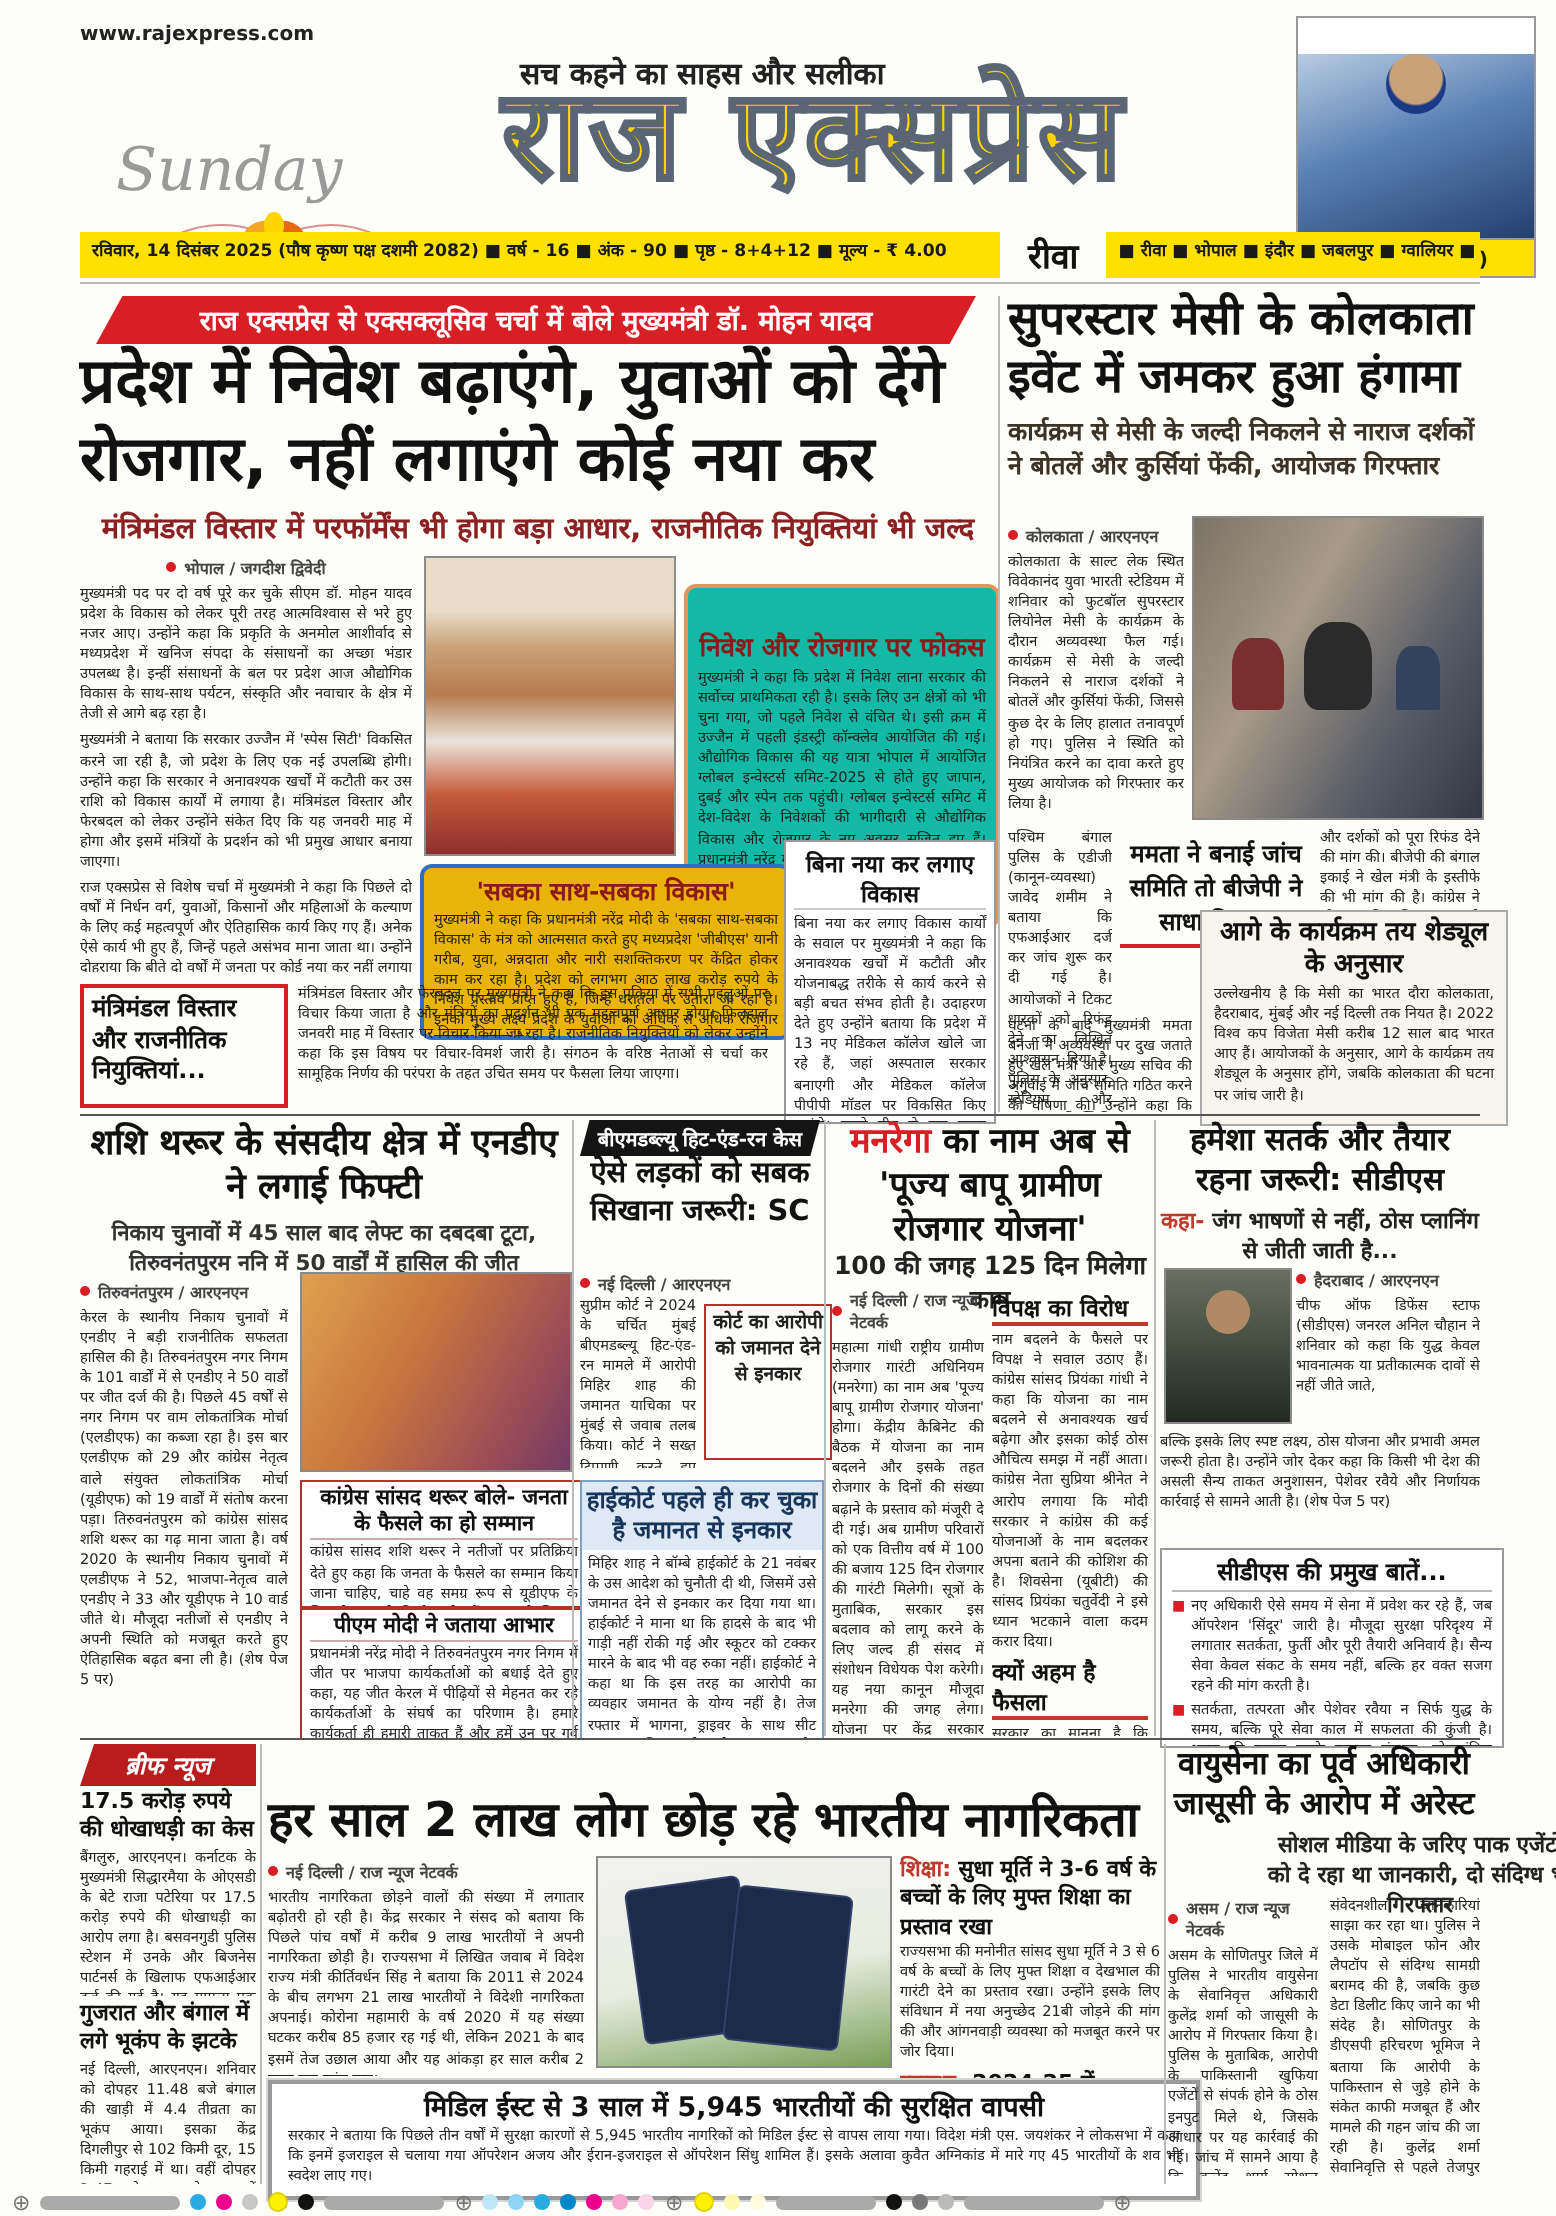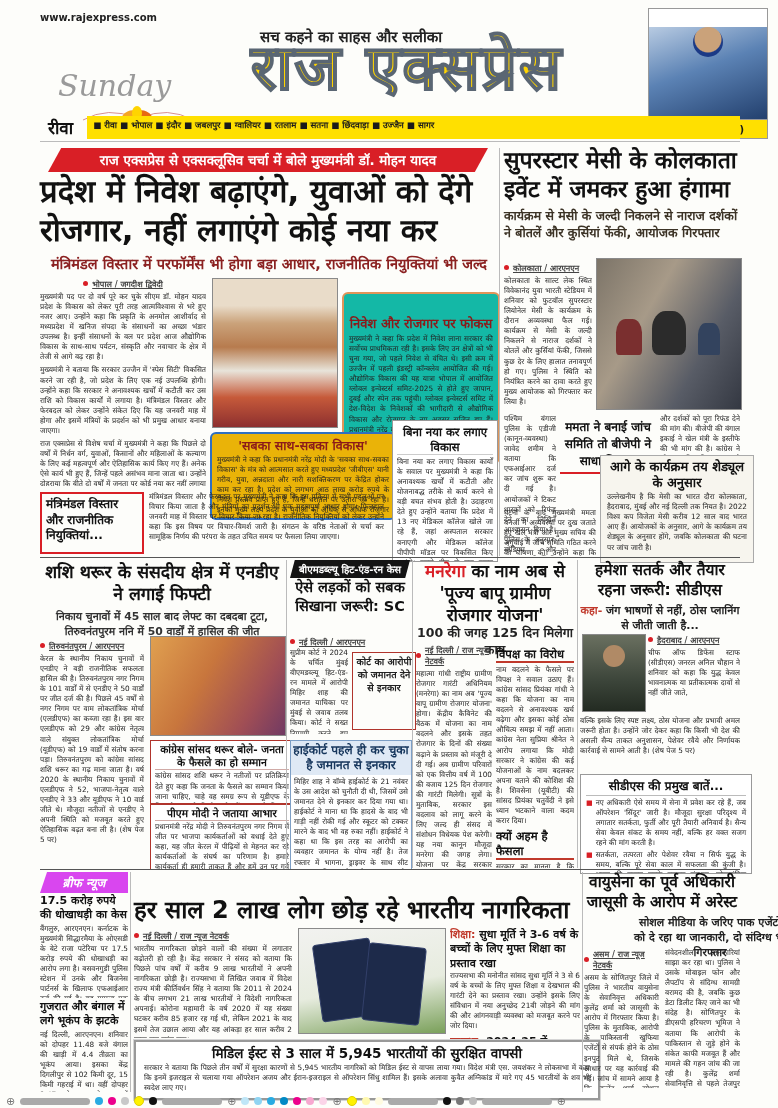--- a/index.html
+++ b/index.html
@@ -15,21 +15,21 @@
   .sports{right:10px;top:8px;width:118px;border:1px solid #999;background:#fff;}
   .sports-photo{width:100%;height:92px;background:linear-gradient(160deg,#b8cbe2 0%,#5b82b4 45%,#23406e 100%);border-bottom:1px solid #999;}
   .sports-photo::after{content:"";display:block;width:30px;height:30px;margin:18px auto 0;border-radius:50%;background:radial-gradient(circle at 50% 40%,#caa27a 55%,#1b3a86 60%);}
   .sports-caption{background:#ffe000;font-size:10px;font-weight:bold;text-align:center;padding:2px 0;}
   .datestrip{left:40px;top:116px;width:700px;display:flex;align-items:stretch;gap:6px;}
   .datebox{background:#ffe000;font-size:8.6px;font-weight:bold;padding:3px 6px;white-space:nowrap;overflow:hidden;width:448px;}
   .edition{font-size:17px;font-weight:bold;color:#111;padding:0 8px;align-self:center;}
   .citybox{background:#ffe000;font-size:8.6px;font-weight:bold;padding:3px 6px;white-space:nowrap;overflow:hidden;flex:1;}
   .hrule{left:40px;width:700px;height:0;border-top:1.5px solid #555;}
   
-  .byline{display:flex;align-items:center;gap:4px;font-size:8px;font-weight:bold;color:#444;margin-bottom:3px;text-decoration:underline;}
+  .byline{display:flex;align-items:center;gap:4px;font-size:8px;font-weight:bold;color:#444;margin-bottom:3px;}
   .byline .dot{width:5px;height:5px;border-radius:50%;background:#d91f26;flex:0 0 auto;}
   .body{font-size:7.3px;line-height:1.38;text-align:justify;color:#222;}
   .vline{border-left:1px solid #bbb;}
   .photo{border:1px solid #8a8a8a;}
   .boxti{font-weight:bold;text-align:center;color:#8b1a1a;}
   
   .kicker{left:48px;top:148px;width:440px;background:#d91f26;color:#fff;font-size:13.5px;font-weight:bold;text-align:center;padding:3px 0;clip-path:polygon(3% 0,100% 0,97% 100%,0 100%);}
   .lead-head{left:40px;top:172px;width:458px;font-size:31px;line-height:1.26;font-weight:bold;color:#111;}
   .lead-sub{left:40px;top:253px;width:458px;font-size:14.5px;font-weight:bold;color:#8b2121;text-align:center;}
   .lead-col1{left:40px;top:278px;width:166px;height:208px;overflow:hidden;}
@@ -80,21 +80,21 @@
   .cds-sub .red{color:#c0392b;}
   .cds-photo{left:582px;top:634px;width:62px;height:76px;background:linear-gradient(180deg,#6a7060 0%,#3c453a 60%,#232b22 100%);}
   .cds-photo::after{content:"";display:block;width:22px;height:22px;margin:10px auto 0;border-radius:50%;background:#b08a66;}
   .cds-col1{left:648px;top:634px;width:92px;height:80px;overflow:hidden;}
   .cds-body2{left:580px;top:716px;width:160px;height:56px;overflow:hidden;}
   .cds-box{left:580px;top:774px;width:160px;height:94px;border:1px solid #999;background:#fff;padding:2px 5px;overflow:hidden;}
   .cds-box .bt6{font-size:12px;font-weight:bold;text-align:center;border-bottom:1px solid #bbb;padding-bottom:1px;margin-bottom:2px;color:#111;}
   .bullet{display:flex;gap:3px;margin-bottom:2px;}
   .bullet .sq{color:#d91f26;font-size:7px;line-height:1.6;}
   
-  .brief-label{left:40px;top:872px;width:88px;background:#d946ef;color:#fff;font-size:12px;font-style:italic;font-weight:bold;text-align:center;padding:2px 0;clip-path:polygon(8% 0,100% 0,100% 100%,0 100%);}
+  .brief-label{left:40px;top:872px;width:88px;background:#b91c1c;color:#fff;font-size:12px;font-style:italic;font-weight:bold;text-align:center;padding:2px 0;clip-path:polygon(8% 0,100% 0,100% 100%,0 100%);}
   .brief1-head{left:40px;top:894px;width:88px;font-size:11px;font-weight:bold;line-height:1.3;color:#111;}
   .brief1-body{left:40px;top:924px;width:88px;height:74px;overflow:hidden;}
   .brief2-head{left:40px;top:1000px;width:88px;font-size:11px;font-weight:bold;line-height:1.3;color:#111;}
   .brief2-body{left:40px;top:1030px;width:88px;height:62px;overflow:hidden;}
   .pal-row{left:134px;top:870px;width:446px;display:flex;align-items:stretch;}
   .pal-tag{background:#d91f26;color:#fff;font-size:12.5px;font-weight:bold;padding:2px 14px 2px 10px;clip-path:polygon(0 0,100% 0,86% 100%,0 100%);}
   .pal-strip{background:#d9d9d9;font-size:12.5px;font-weight:bold;color:#1a1a1a;padding:2px 10px;flex:1;}
   .cit-head{left:134px;top:892px;width:446px;font-size:24px;font-weight:bold;color:#111;}
   .cit-col1{left:134px;top:930px;width:158px;height:108px;overflow:hidden;}
   .pass-photo{left:298px;top:928px;width:146px;height:104px;background:linear-gradient(170deg,#f2f2f0 0%,#e7ecdf 55%,#7aa05a 100%);position:absolute;border:1px solid #8a8a8a;}
@@ -130,20 +130,21 @@
     <ellipse cx="52" cy="13" rx="9" ry="6" fill="#f5a623" transform="rotate(-25 52 13)"></ellipse>
     <ellipse cx="66" cy="13" rx="9" ry="6" fill="#e86a10" transform="rotate(25 66 13)"></ellipse>
     <ellipse cx="59" cy="9" rx="5" ry="7" fill="#ffd400"></ellipse>
   </svg>
   <div class="abs masthead">राज एक्सप्रेस</div>
   <div class="abs sports">
     <div class="sports-photo"></div>
     <div class="sports-caption">स्पोर्ट्स - (पेज- 7)</div>
   </div>
   <div class="abs datestrip">
+    <div class="datebox">रविवार, 14 दिसंबर 2025 (पौष कृष्ण पक्ष दशमी 2082) ■ वर्ष - 16 ■ अंक - 90 ■ पृष्ठ - 8+4+12 ■ मूल्य - ₹ 4.00</div>
     <div class="edition">रीवा</div>
     <div class="citybox">■ रीवा ■ भोपाल ■ इंदौर ■ जबलपुर ■ ग्वालियर ■ रतलाम ■ सतना ■ छिंदवाड़ा ■ उज्जैन ■ सागर</div>
   </div>
   <div class="abs hrule" style="top:141px;border-top-color:#bbb;"></div>
 
   <div class="abs kicker">राज एक्सप्रेस से एक्सक्लूसिव चर्चा में बोले मुख्यमंत्री डॉ. मोहन यादव</div>
   <div class="abs lead-head">प्रदेश में निवेश बढ़ाएंगे, युवाओं को देंगे रोजगार, नहीं लगाएंगे कोई नया कर</div>
   <div class="abs lead-sub">मंत्रिमंडल विस्तार में परफॉर्मेंस भी होगा बड़ा आधार, राजनीतिक नियुक्तियां भी जल्द</div>
 
   <div class="abs lead-col1">

